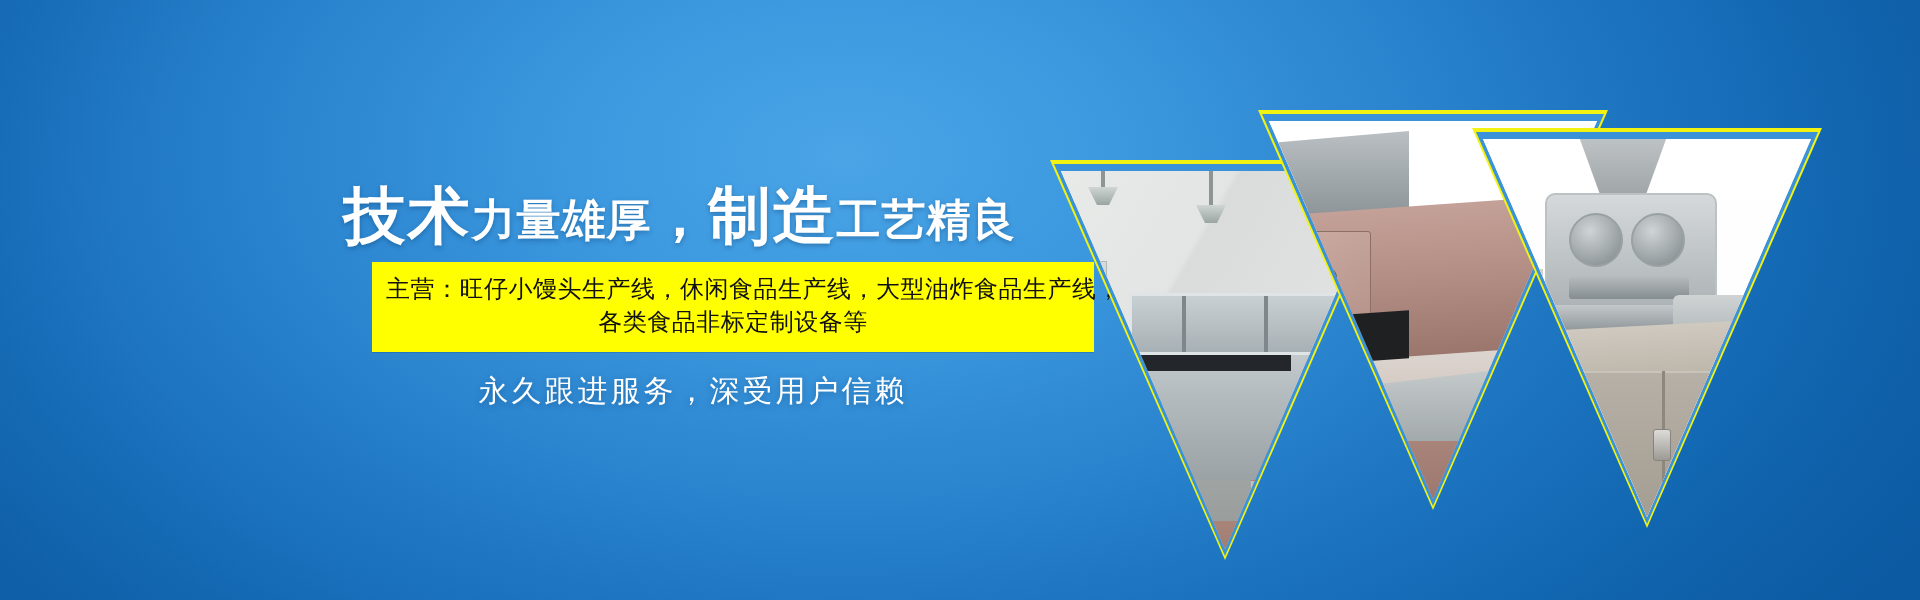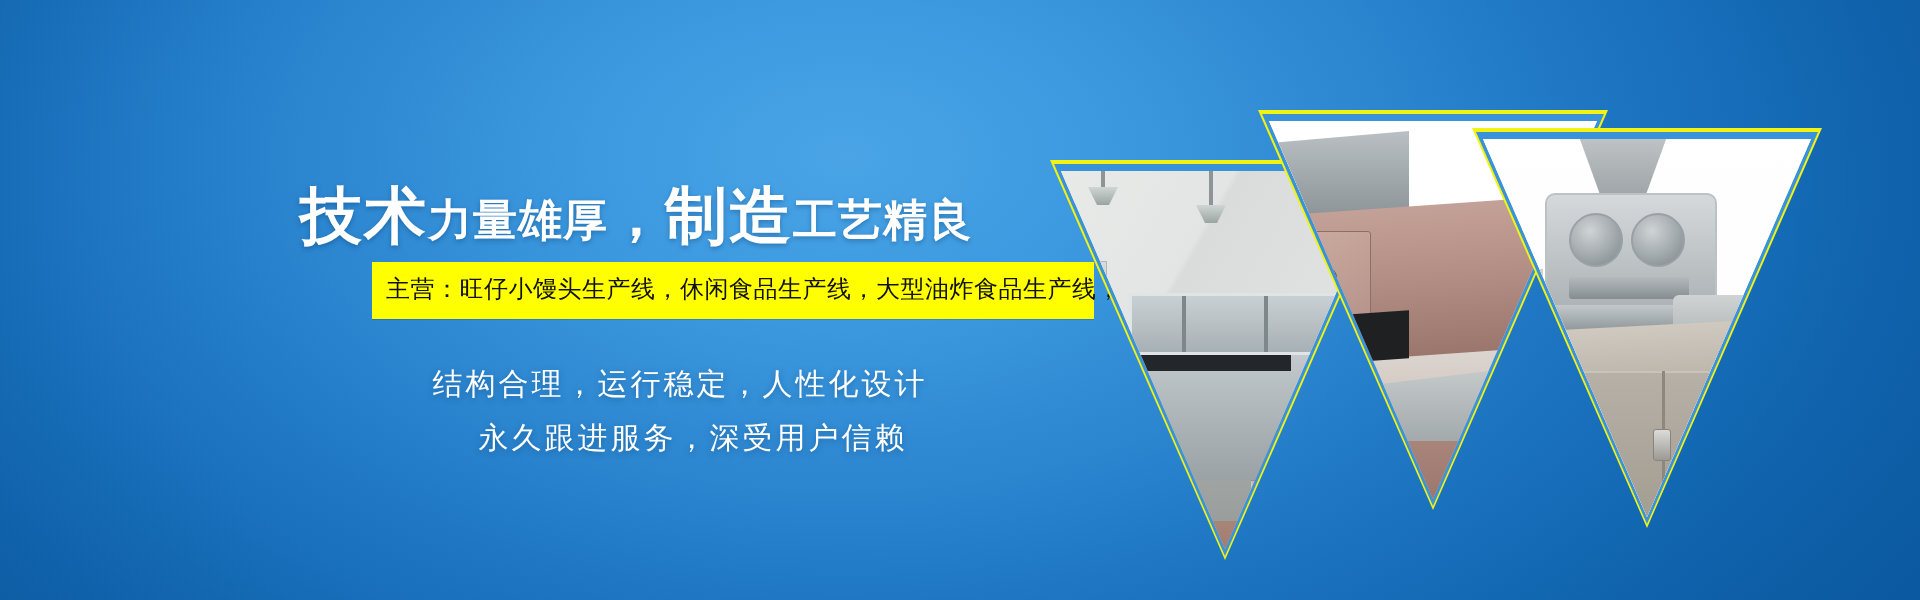--- a/index.html
+++ b/index.html
@@ -27,20 +27,21 @@
     position:absolute;left:0;top:0;width:1090px;height:600px;
   }
   .headline{
     position:absolute;left:300px;top:185px;width:760px;
     white-space:nowrap;
     color:#ffffff;
     font-weight:bold;
     letter-spacing:1px;
     text-shadow:0 2px 5px rgba(4,46,92,.35);
     line-height:1;
+    text-align:center;
   }
   .headline .big{
     font-size:62px;font-weight:bold;letter-spacing:2px;
     vertical-align:-2px;
   }
   .headline .small{
     font-size:44px;font-weight:bold;letter-spacing:1px;
   }
   .headline .comma{
     font-size:56px;font-weight:bold;
@@ -192,24 +193,24 @@
   <div class="vignette"></div>
 
   <div class="copy">
 
     <div class="headline">
       <span class="big">技术</span><span class="small">力量雄厚</span><span class="comma">，</span><span class="big">制造</span><span class="small">工艺精良</span>
     </div>
 
     <div class="ribbon">
       <span class="l1">主营：旺仔小馒头生产线，休闲食品生产线，大型油炸食品生产线，</span>
+      <span class="l2">各类食品非标定制设备等</span>
     </div>
 
     <div class="taglines">
-      <span class="t1">结构合理，运行稳定，人性化设计</span>
       <span class="t2">永久跟进服务，深受用户信赖</span>
     </div>
 
   </div>
 
   <div class="collage">
 
     <div class="tri" style="left:30px;top:50px;width:350px;height:400px;">
       <div class="frame"></div>
       <div class="inner"></div>

